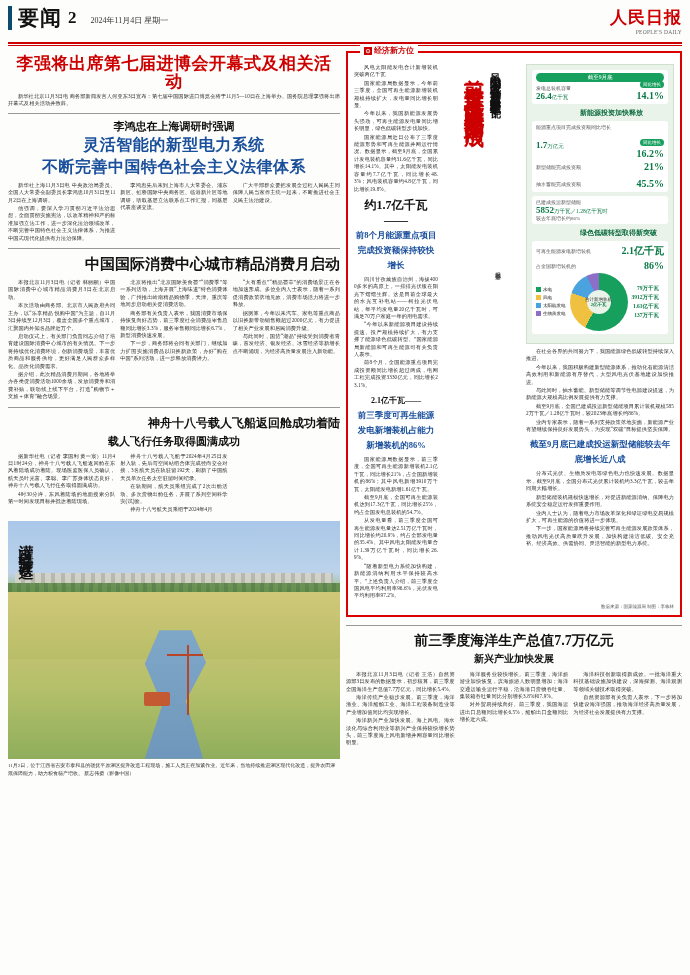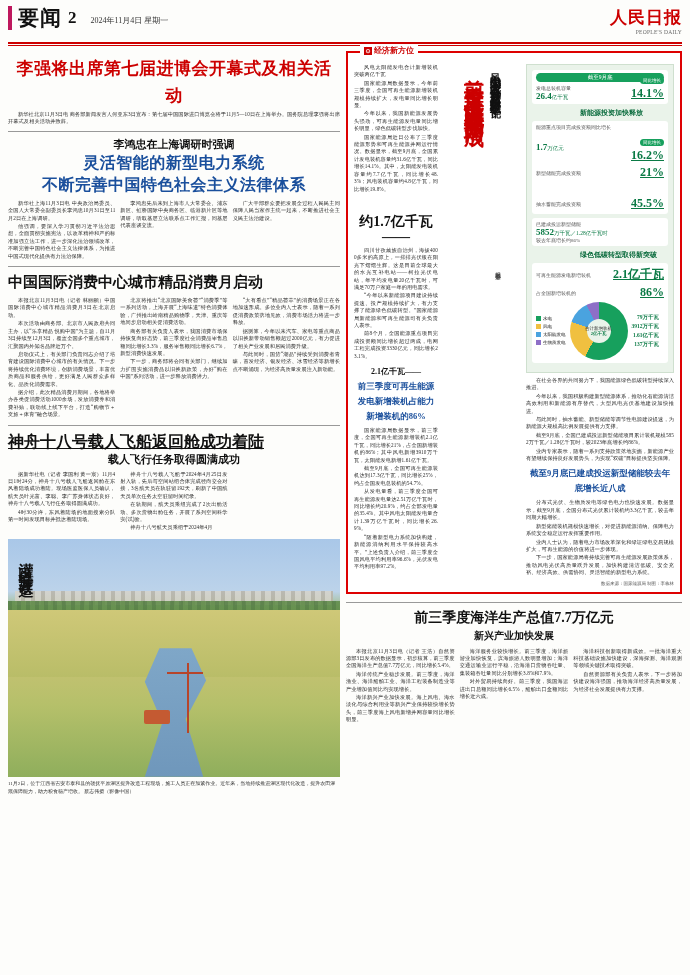--- a/index.html
+++ b/index.html
@@ -12,51 +12,51 @@
     position: relative;
   }
   .page { width: 690px; height: 975px; position: relative; padding: 6px 8px; }
 
   
   .masthead { display: flex; align-items: flex-start; height: 34px; border-bottom: none; }
   .mast-left { display: flex; align-items: center; }
   .mast-title {
     font-family: "Liberation Serif", serif;
     font-weight: bold; font-size: 21px; letter-spacing: 1px;
-    border-left: 4px solid #be185d; padding-left: 6px; line-height: 24px;
+    border-left: 4px solid #0c4a6e; padding-left: 6px; line-height: 24px;
   }
   .mast-pageno { font-size: 17px; font-weight: bold; margin-left: 6px; }
   .mast-date { font-size: 8px; color: #333; margin-left: 14px; align-self: flex-end; padding-bottom: 4px; }
   .mast-right { margin-left: auto; text-align: right; }
   .mast-logo { color: #c00; font-weight: bold; font-size: 17px; letter-spacing: 1px; font-family: "Liberation Serif", serif;}
   .mast-sub { font-size: 5.5px; color: #666; letter-spacing: .3px; }
 
   .rule-main { border-top: 2px solid #c00; margin: 2px 0 0 0; }
   .rule-thin { border-top: 1px solid #c00; margin-top: 1px; }
 
   
   .cols { display: flex; gap: 6px; margin-top: 5px; height: 925px; }
   .col-left { width: 340px; position: relative; }
   .h-blue-l { color: #1a4f9c; font-size: 16px; font-weight: bold; text-align: center; line-height: 22px; letter-spacing: .5px;}
-  .h-black-l { font-size: 15px; font-weight: bold; text-align: left; line-height: 21px; }
+  .h-black-l { font-size: 15px; font-weight: bold; text-align: right; line-height: 21px; }
   .h-sm { font-size: 11px; font-weight: bold; text-align: center; line-height: 15px; }
 
   .body-text {
     font-size: 5.2px; line-height: 7.4px; text-align: justify;
     color: #2a2a2a; letter-spacing: .1px;
     word-break: break-all;
   }
   .body-text p { text-indent: 10px; margin-bottom: 1px; }
 
   .hr-thin { border-top: 1px solid #999; margin: 5px 0; }
 
   
   .lead-red {
     color: #c00; font-size: 17px; font-weight: bold; text-align: center;
-    line-height: 27px; letter-spacing: .5px; margin: 4px 0 2px;
+    line-height: 18px; letter-spacing: .5px; margin: 4px 0 2px;
   }
 
   .three-cols { display: flex; gap: 5px; }
   .three-cols > div { flex: 1; }
 
   
   .photo-wrap { margin-top: 6px; position: relative; }
   .photo {
     width: 100%; height: 238px; position: relative; overflow: hidden;
     background: linear-gradient(#a9c7e8 0%, #bcd3ea 22%, #9fb97a 30%, #c9c274 48%, #b5c06a 70%, #8fae5c 100%);
@@ -109,21 +109,21 @@
     line-height: 15px; height: 200px;
   }
 
   
   .info-panel { background: #eaf3ea; border: 1px solid #cfe0cf; padding: 5px; }
   .info-head { font-size: 7px; font-weight: bold; color: #0a6b3d; margin-bottom: 3px; margin-left: 48px; }
   .info-card { background: #fff; border-radius: 3px; padding: 3px 4px; margin-bottom: 4px; position: relative; }
   .ic-label { font-size: 5px; color: #555; }
   .ic-val { font-size: 9px; font-weight: bold; color: #0a7a45; }
   .ic-val .unit { font-size: 5.5px; font-weight: normal; }
-  .badge-num { font-size: 12px; font-weight: bold; color: #0a7a45; text-align: center; text-decoration: underline; }
+  .badge-num { font-size: 10px; font-weight: bold; color: #0a7a45; text-align: center; }
   .pill-green { display:inline-block; background:#17a05d; color:#fff; font-size:4.5px; border-radius:6px; padding:1px 3px;}
 
   .donut-wrap { display: flex; align-items: center; gap: 4px; margin-top: 2px; }
   .donut {
     width: 58px; height: 58px; border-radius: 50%;
     background: conic-gradient(#17a05d 0 58%, #f0c040 58% 80%, #4aa3df 80% 93%, #8e6fc7 93% 100%);
     position: relative;
   }
   .donut::after {
     content: ""; position: absolute; left: 17px; top: 17px; width: 24px; height: 24px;
@@ -207,21 +207,21 @@
         </div>
         <div class="body-text">
           <p>“大有看点”“精品荟萃”的消费场景正在各地加速形成。多位业内人士表示，随着一系列促消费政策落地见效，消费市场活力将进一步释放。</p>
           <p>据测算，今年以来汽车、家电等重点商品以旧换新带动销售额超过2000亿元，有力促进了相关产业发展和居民消费升级。</p>
           <p>与此同时，国货“潮品”持续受到消费者青睐，首发经济、银发经济、冰雪经济等新增长点不断涌现，为经济高质量发展注入新动能。</p>
         </div>
       </div>
 
       <div class="hr-thin"></div>
 
-      <div class="h-black-l" style="font-size:16px;text-decoration:underline;">神舟十八号载人飞船返回舱成功着陆</div>
+      <div class="h-black-l" style="font-size:12px;">神舟十八号载人飞船返回舱成功着陆</div>
       <div class="h-sm">载人飞行任务取得圆满成功</div>
 
       <div class="three-cols" style="margin-top:4px;">
         <div class="body-text">
           <p>据新华社电（记者 李国利 黄一宸）11月4日1时24分，神舟十八号载人飞船返回舱在东风着陆场成功着陆。现场医监医保人员确认，航天员叶光富、李聪、李广苏身体状态良好，神舟十八号载人飞行任务取得圆满成功。</p>
           <p>4时30分许，东风着陆场的地面搜索分队第一时间发现目标并抵达着陆现场。</p>
         </div>
         <div class="body-text">
           <p>神舟十八号载人飞船于2024年4月25日发射入轨，先后与空间站组合体完成径向交会对接，3名航天员在轨驻留192天，刷新了中国航天员单次任务太空驻留时间纪录。</p>
           <p>在轨期间，航天员乘组完成了2次出舱活动、多次货物出舱任务，开展了系列空间科学实(试)验。</p>
@@ -255,21 +255,22 @@
 
         <div class="feature-body">
 
           <div class="feat-col-text">
             <div class="body-text">
               <p>风电太阳能发电合计新增装机突破两亿千瓦</p>
               <p>国家能源局数据显示，今年前三季度，全国可再生能源新增装机规模持续扩大，发电量同比增长明显。</p>
               <p>今年以来，我国新能源发展势头强劲，可再生能源发电量同比增长明显，绿色低碳转型步伐加快。</p>
               <p>国家能源局近日公布了三季度能源形势和可再生能源并网运行情况。数据显示，截至9月底，全国累计发电装机容量约31.6亿千瓦，同比增长14.1%。其中，太阳能发电装机容量约7.7亿千瓦，同比增长48.3%；风电装机容量约4.8亿千瓦，同比增长19.8%。</p>
             </div>
-            <div class="h-sm" style="margin-top:21px;font-size:14px;">约1.7亿千瓦——</div>
+            <div class="h-sm" style="margin-top:5px;font-size:12px;">约1.7亿千瓦——</div>
+            <div class="h-sm" style="font-size:8.5px;color:#1a4f9c;">前8个月能源重点项目完成投资额保持较快增长</div>
             <div class="body-text" style="margin-top:3px;">
               <p>四川甘孜藏族自治州，海拔4000多米的高原上，一排排光伏板在阳光下熠熠生辉。这是目前全球最大的水光互补电站——柯拉光伏电站，年平均发电量20亿千瓦时，可满足70万户家庭一年的用电需求。</p>
               <p>“今年以来新能源项目建设持续提速、投产规模持续扩大，有力支撑了能源绿色低碳转型。”国家能源局新能源和可再生能源司有关负责人表示。</p>
               <p>前8个月，全国能源重点项目完成投资额同比增长超过两成，电网工程完成投资3330亿元，同比增长23.1%。</p>
             </div>
             <div class="h-sm" style="margin-top:4px;font-size:8px;">2.1亿千瓦——</div>
             <div class="h-sm" style="font-size:8.5px;color:#1a4f9c;">前三季度可再生能源发电新增装机占能力新增装机的86%</div>
             <div class="body-text" style="margin-top:3px;">
               <p>国家能源局数据显示，前三季度，全国可再生能源新增装机2.1亿千瓦，同比增长21%，占全国新增装机的86%；其中风电新增3910万千瓦，太阳能发电新增1.61亿千瓦。</p>
               <p>截至9月底，全国可再生能源装机达到17.3亿千瓦，同比增长25%，约占全国发电总装机的54.7%。</p>
@@ -312,21 +313,21 @@
                   </div>
                   <div style="text-align:right;">
                     <span class="pill-green">同比增长</span>
                     <div class="badge-num">16.2%</div>
                   </div>
                 </div>
                 <div style="display:flex;align-items:center;justify-content:space-between;margin-top:2px;gap:9px;">
                   <div class="ic-label">新型储能完成投资额</div>
                   <div class="badge-num">21%</div>
                 </div>
-                <div style="display:flex;align-items:center;justify-content:space-between;margin-top:16px;">
+                <div style="display:flex;align-items:center;justify-content:space-between;margin-top:6px;">
                   <div class="ic-label">抽水蓄能完成投资额</div>
                   <div class="badge-num">45.5%</div>
                 </div>
               </div>
 
               <div class="info-card">
                 <div class="ic-label">已建成投运新型储能</div>
                 <div class="ic-val">
                   <span>5852</span><span class="unit">万千瓦／1.28亿千瓦时</span>
                 </div>

